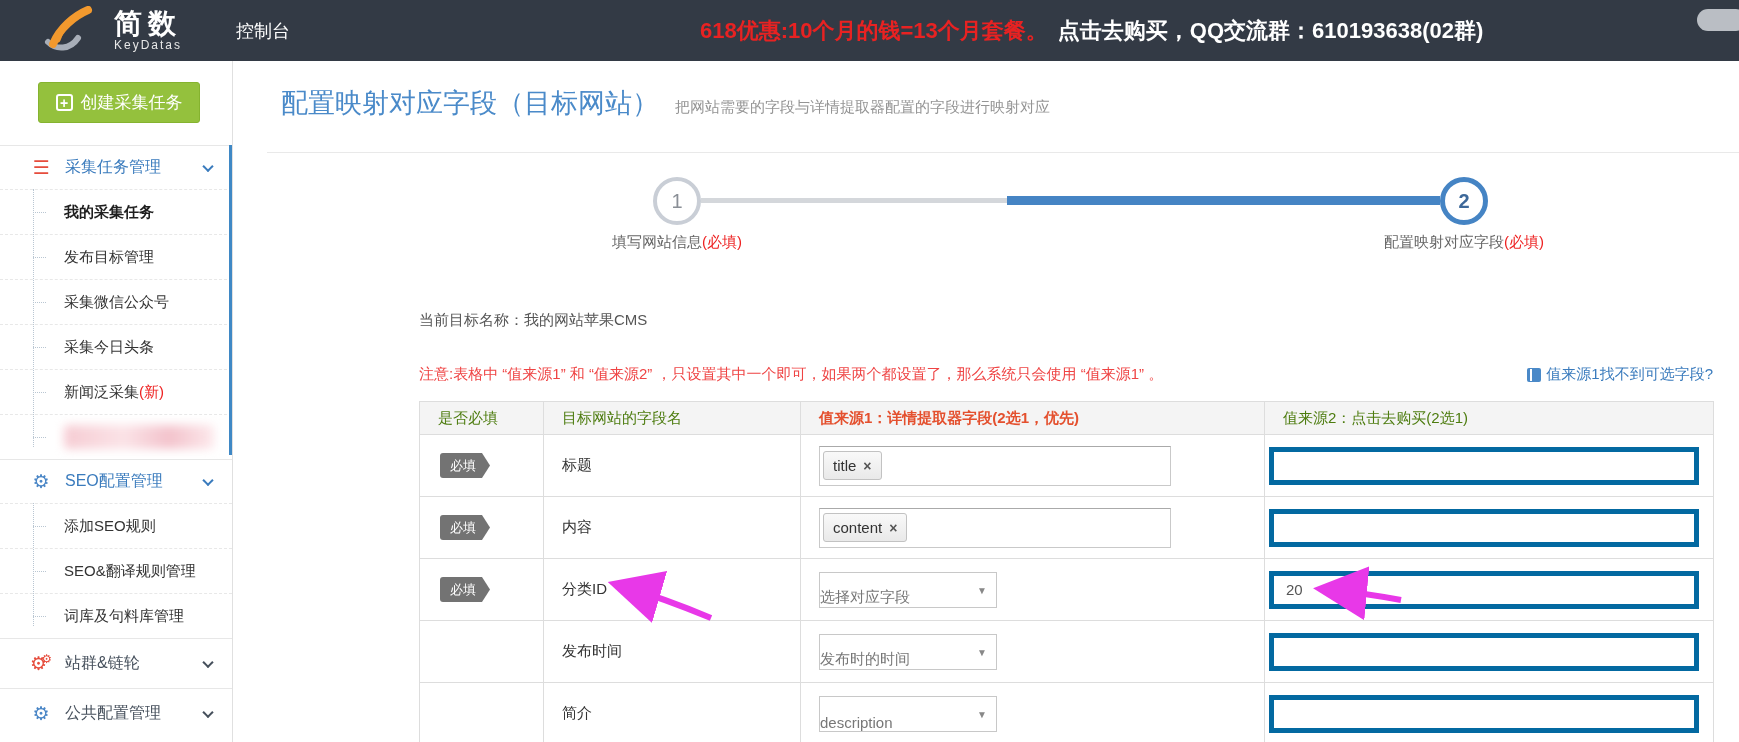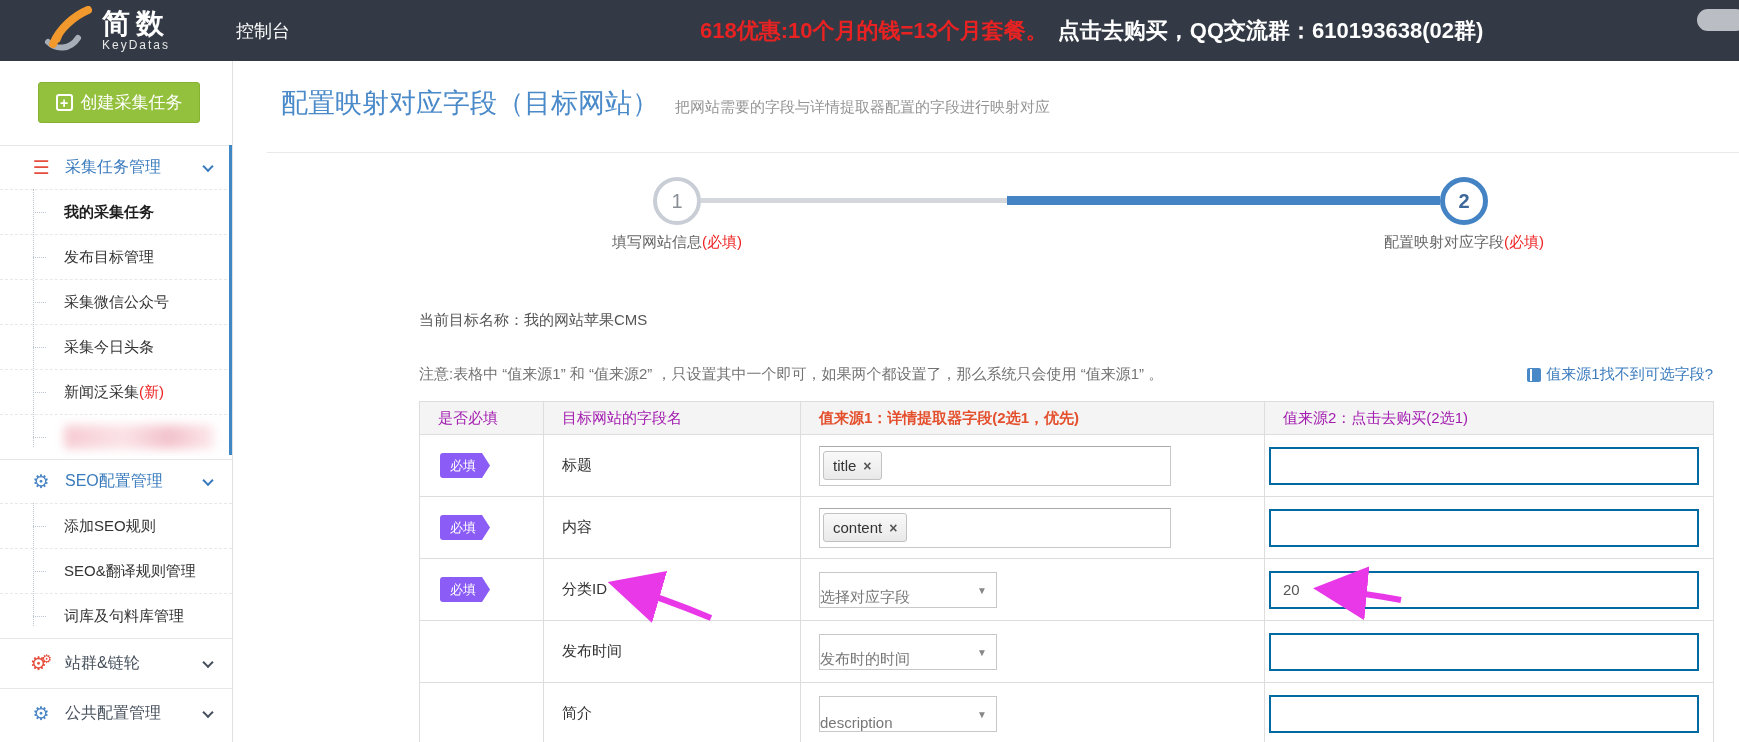--- a/index.html
+++ b/index.html
@@ -4,21 +4,21 @@
 <style>
   * { margin:0; padding:0; box-sizing:border-box; }
   html,body { width:1739px; height:742px; overflow:hidden; background:#fff;
     font-family:"Liberation Sans","DejaVu Sans",sans-serif; }
   .app { position:relative; width:1739px; height:742px; }
 
   
   .header { position:absolute; top:0; left:0; width:100%; height:61px; background:#333a45; }
   .logo { position:absolute; left:40px; top:6px; display:flex; align-items:center; }
   .logo svg { display:block; }
-  .logo-text { margin-left:6px; }
+  .logo-text { margin-left:18px; }
   .logo-cn { color:#fff; font-size:28px; font-weight:bold; letter-spacing:6px; line-height:30px; }
   .logo-en { color:#e8e8e8; font-size:12px; letter-spacing:2px; line-height:12px; }
   .console { position:absolute; left:236px; top:0; height:61px; display:flex; align-items:center;
     color:#fff; font-size:18px; }
   .promo { position:absolute; left:700px; top:0; height:61px; display:flex; align-items:center; gap:10px;
     font-size:22px; font-weight:bold; white-space:nowrap; }
   .promo-red { color:#e82222; }
   .promo-white { color:#fff; }
   .header-pill { position:absolute; right:-8px; top:9px; width:50px; height:22px; background:#c9cdd2;
     border-radius:11px; opacity:.9; }
@@ -82,50 +82,50 @@
   .btns { position:absolute; right:15px; top:152px; display:flex; gap:10px; }
   .btn { height:37px; padding:0 15px; border:none; border-radius:3px; color:#fff; font-size:15px;
     cursor:pointer; font-family:"Liberation Sans","DejaVu Sans",sans-serif; white-space:nowrap; }
   .btn-prev { background:#6fb0e0; }
   .btn-save { background:#4183c4; }
   .btn-saveclose { background:#cd5b45; }
 
   
   .notice-row { position:absolute; left:152px; right:26px; top:212px; display:flex;
     justify-content:space-between; align-items:center; white-space:nowrap; }
-  .notice { color:#737373; font-size:15px; }
+  .notice { color:#ef4444; font-size:15px; }
   .help-link { color:#3a7bbd; font-size:15px; display:flex; align-items:center; gap:5px; cursor:pointer; }
   .book-icon { display:inline-block; width:14px; height:14px; background:#4a89c8; border-radius:2px;
     position:relative; }
   .book-icon::after { content:""; position:absolute; left:3px; top:1px; bottom:1px; width:2px; background:#fff; }
 
   
   .map-table { position:absolute; left:152px; top:248px; border-collapse:collapse; table-layout:fixed;
     background:#fff; }
   .map-table th, .map-table td { border:1px solid #ddd; font-weight:normal; }
-  .map-table th { height:33px; background:#f4f4f4; font-size:15px; color:#a21caf; text-align:left;
+  .map-table th { height:33px; background:#f4f4f4; font-size:15px; color:#4d7c0f; text-align:left;
     padding-left:18px; }
   .map-table th.red { color:#e4502e; font-weight:bold; }
   .map-table td { height:62px; vertical-align:middle; }
   .c-req { text-align:left; padding-left:20px; }
-  .badge { display:inline-block; background:#8b5cf6; color:#fff; font-size:13px; line-height:1;
+  .badge { display:inline-block; background:#737373; color:#fff; font-size:13px; line-height:1;
     padding:6px 14px 6px 10px; border-radius:3px 0 0 3px;
     clip-path:polygon(0 0,calc(100% - 8px) 0,100% 50%,calc(100% - 8px) 100%,0 100%); }
   .c-field { padding-left:18px; font-size:15px; color:#333; }
   .c-src1 { padding-left:18px; }
   .c-src2 { padding-left:4px; }
   .tagbox { width:352px; height:40px; border:1px solid #c9c9c9; border-top-color:#aaa; background:#fff;
     display:flex; align-items:center; padding:3px; }
   .tag { display:inline-flex; align-items:center; gap:7px; background:linear-gradient(#f9f9f9,#e9e9e9);
     border:1px solid #c2c2c2; border-radius:3px; padding:5px 9px; font-size:15px; color:#333; }
   .tag-x { color:#555; font-weight:bold; font-size:14px; cursor:pointer; line-height:1; }
   .selectbox { position:relative; width:178px; height:36px; border:1px solid #c8c8c8; background:#fff;
     display:flex; align-items:flex-end; padding-left:0; font-size:15px; color:#777; cursor:pointer; }
   .caret { position:absolute; right:9px; top:50%; transform:translateY(-50%); font-size:10px; color:#888; }
-  .fixed-input { width:430px; height:38px; border:2px solid #0369a1; font-size:15px; color:#555;
+  .fixed-input { width:430px; height:38px; border:5px solid #0369a1; font-size:15px; color:#555;
     padding-left:12px; font-family:"Liberation Sans","DejaVu Sans",sans-serif; }
 
   
   .arrows { position:absolute; inset:0; pointer-events:none; }
 </style>
 </head>
 <body>
 
 <div class="app">
 

